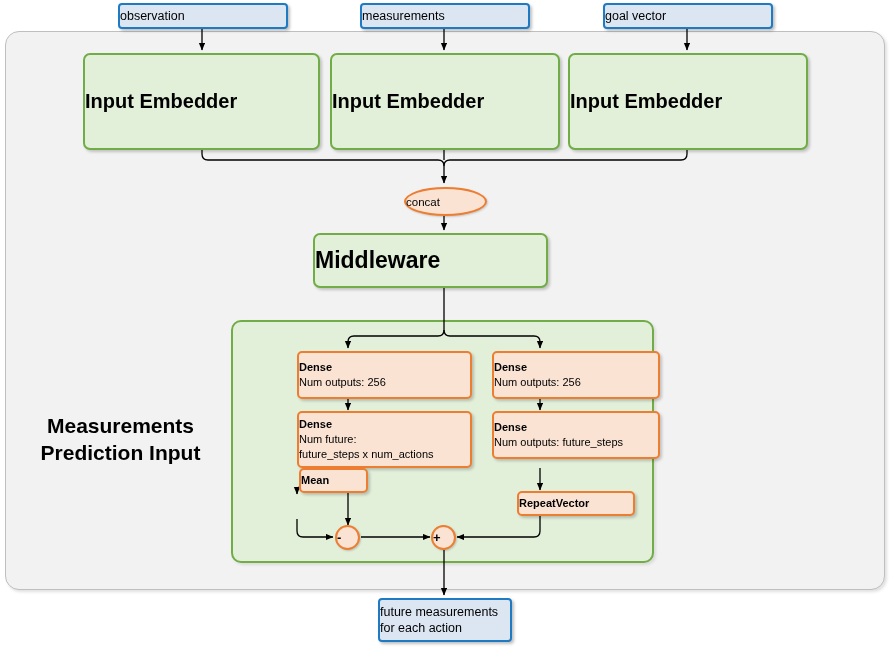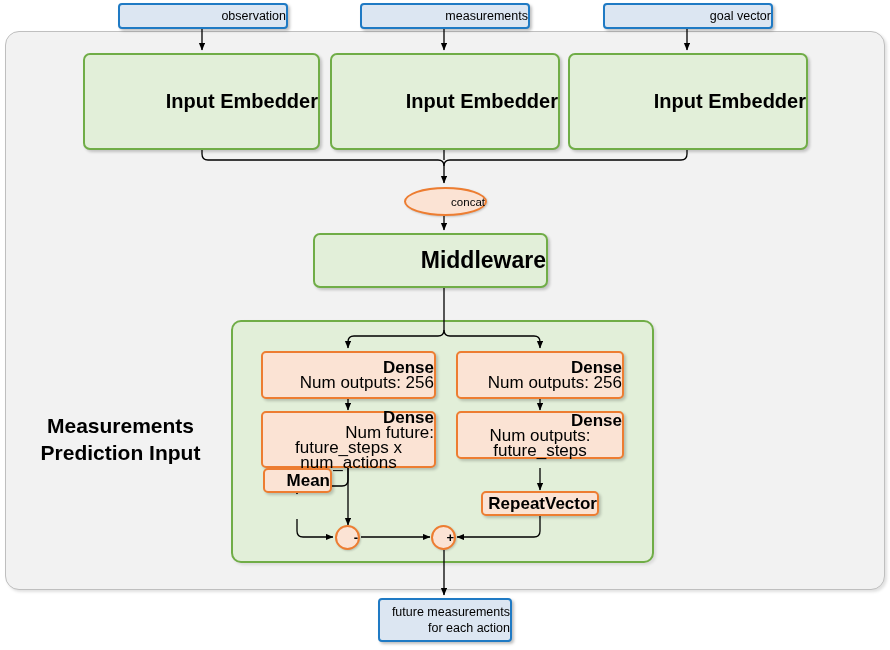--- a/index.html
+++ b/index.html
@@ -13,21 +13,21 @@
     height: 650px;
     background: #ffffff;
     font-family: "Liberation Sans", sans-serif;
     overflow: hidden;
   }
   .node {
     position: absolute;
     box-sizing: border-box;
     display: flex;
     flex-direction: column;
-    align-items: flex-end;
+    align-items: flex-start;
     justify-content: center;
     text-align: center;
     color: #000000;
   }
   
   .panel-outer {
     background: #F2F2F2;
     border: 1.5px solid #BFBFBF;
     border-radius: 14px;
     box-shadow: 2px 2px 3px rgba(0,0,0,0.12);
@@ -57,22 +57,23 @@
     font-size: 20px;
     font-weight: bold;
   }
   .box-green-mid { font-size: 23px; }
   
   .box-orange {
     background: #FBE3D4;
     border: 2.5px solid #ED7D31;
     border-radius: 5px;
     box-shadow: 2px 2px 3px rgba(0,0,0,0.20);
-    font-size: 17px;
+    font-size: 11px;
     line-height: 15px;
+    margin-left: 36px;
   }
   .box-orange .title { font-weight: bold; }
   
   .ellipse-orange {
     background: #FBE3D4;
     border: 2.5px solid #ED7D31;
     border-radius: 50%;
     font-size: 11.5px;
     box-shadow: 1px 1px 2px rgba(0,0,0,0.18);
   }

